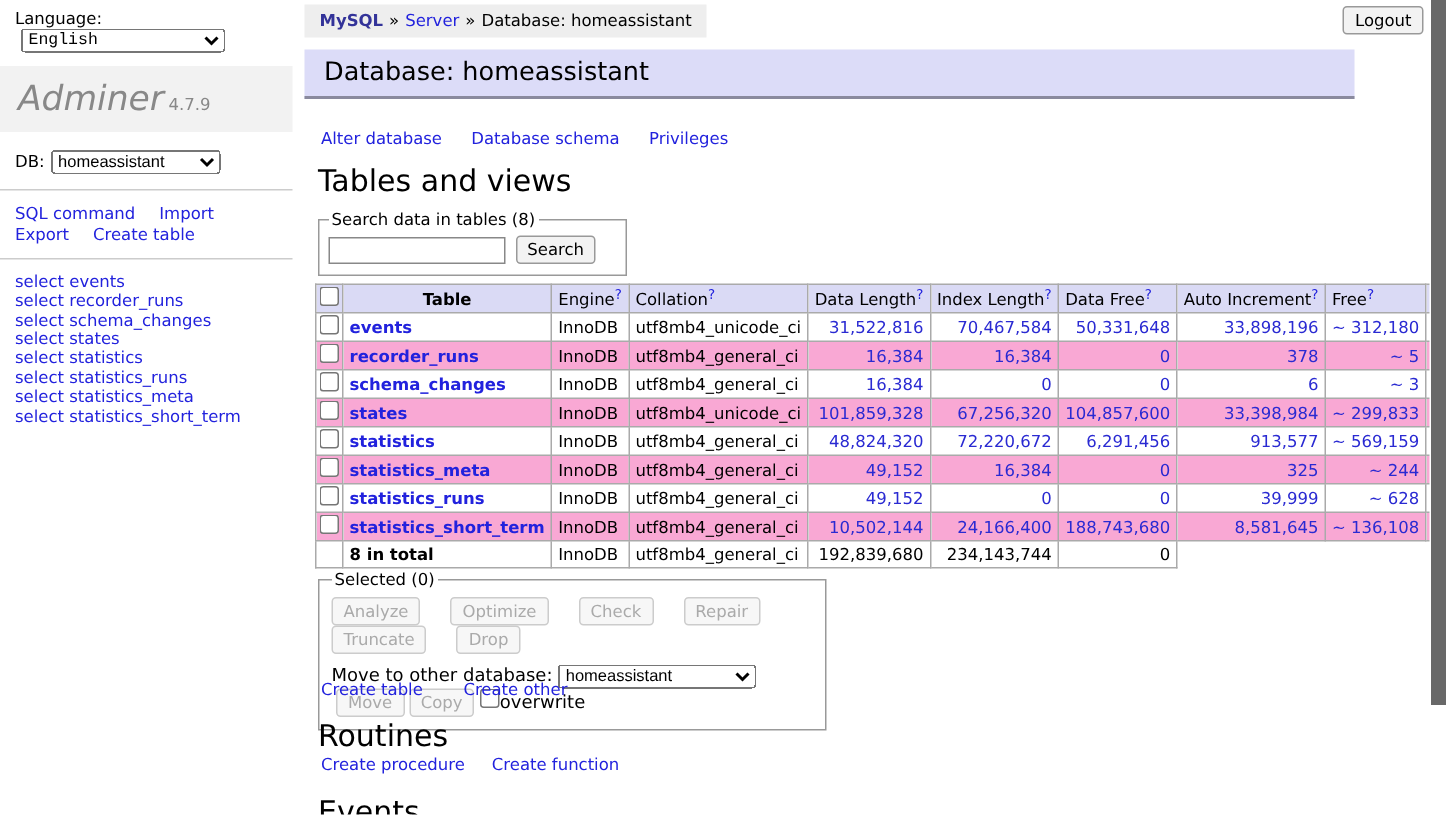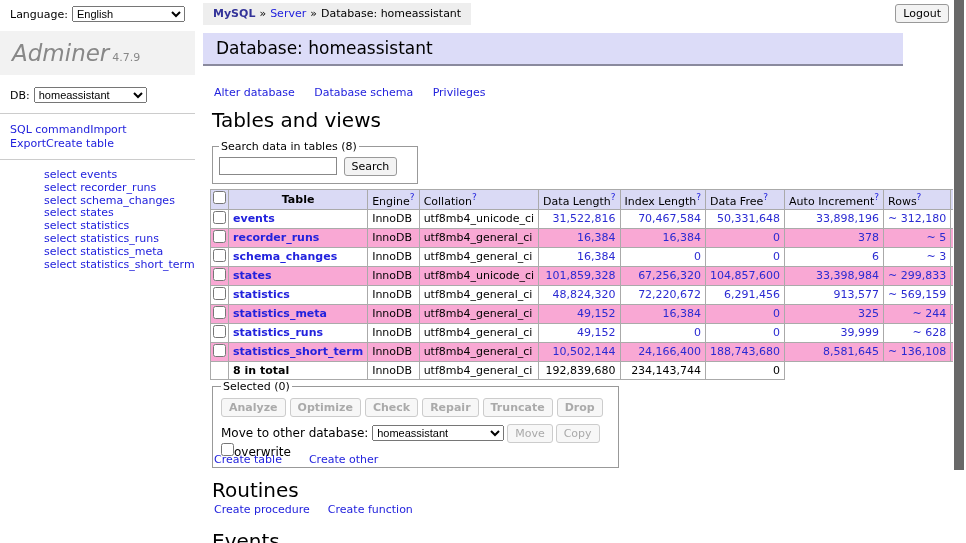--- a/index.html
+++ b/index.html
@@ -6,29 +6,29 @@
   html,body { background:#fff; }
   body {
     width:966px; height:543px; position:relative; overflow:hidden;
     font-family:"DejaVu Sans", sans-serif; font-size:11px; color:#000;
   }
   a { color:#2222dd; text-decoration:none; cursor:pointer; }
 
   
   #sidebar { position:absolute; left:0; top:0; width:195px; }
   .lang-row { padding:6px 0 0 10px; }
-  .lang-row select { width:113px; margin-left:4px; font-size:11px; }
+  .lang-row select { width:136px; margin-left:4px; font-size:11px;font-family:Liberation Mono, monospace; }
   #brand-bar { margin-top:9px; background:#f2f2f2; padding:9px 0 9px 12px; }
   #brand-bar .brand { font-style:italic; font-size:23px; color:#888; }
   #brand-bar .ver { font-size:11px; color:#888; margin-left:3px; }
   .db-row { padding:12px 0 10px 10px; border-bottom:1px solid #ccc; }
   .db-row select { width:113px; margin-left:4px; font-size:11px; }
   .side-actions { padding:9px 0 8px 10px; border-bottom:1px solid #ccc; line-height:14px; }
-  .side-actions a { margin-right:0; }
-  .side-tables { padding:9px 0 0 10px;margin-left:34px; }
+  .side-actions a { margin-right:16px; }
+  .side-tables { padding:9px 0 0 10px; }
   .side-tables a { display:block; line-height:12.8px; }
 
   
   #breadcrumb { position:absolute; left:203px; top:3px; background:#eee; padding:4px 10px 5px 10px; }
   #breadcrumb .sep { color:#000; margin:0 4px; }
   #breadcrumb .bc-mysql { color:#333399;font-weight:bold; }
   #logout-btn { position:absolute; top:4px; right:17px; }
   button {
     font-family:"DejaVu Sans", sans-serif; font-size:11px;
     background:#f3f3f3; border:1px solid #999; border-radius:3px;
@@ -64,22 +64,22 @@
   #tables-table tbody th a { font-weight:bold; }
   #tables-table .chk { text-align:center; padding:1px 2px; }
   #tables-table .num { text-align:right; color:#2a2ad2; }
   #tables-table tr.alt td, #tables-table tr.alt th { background:#f9a8d4; }
   #tables-table tr.total td { color:#000; }
   #tables-table tr.total .tname { font-weight:bold; }
   #tables-table tr.total .num { color:#000; }
   #tables-table td.ghost { border:none; background:transparent; }
 
   
-  #selected-fs { position:absolute; left:212px; top:380px; width:407px; padding:5px 8px 8px 8px; }
-  #selected-fs .btnrow button { margin-right:4px;font-weight:bold; }
+  #selected-fs { position:absolute; left:212px; top:380px; width:339px; padding:5px 8px 8px 8px; }
+  #selected-fs .btnrow button { margin-right:20px; }
   #selected-fs .moverow { margin-top:7px; font-size:12px; }
   #selected-fs .moverow select { width:132px; font-size:11px; }
   #selected-fs .moverow button { margin-left:3px;text-align:right; }
   #selected-fs .moverow label { font-size:12px; }
 
   #create-links { position:absolute; left:214px; top:453px; }
   #create-links a { margin-right:27px; }
   #routines-title { top:478px; }
   #routine-links { position:absolute; left:214px; top:503px; }
   #routine-links a { margin-right:18px; }
@@ -155,21 +155,21 @@
   <thead>
     <tr>
       <td class="chk"><input type="checkbox" style=""></td>
       <th><span>Table</span></th>
       <td><span>Engine</span><sup><a href="#">?</a></sup></td>
       <td><span>Collation</span><sup><a href="#">?</a></sup></td>
       <td><span>Data Length</span><sup><a href="#">?</a></sup></td>
       <td><span>Index Length</span><sup><a href="#">?</a></sup></td>
       <td><span>Data Free</span><sup><a href="#">?</a></sup></td>
       <td><span>Auto Increment</span><sup><a href="#">?</a></sup></td>
-      <td><span>Rows</span><sup><a href="#">?</a></sup></td>
+      <td><span>Free</span><sup><a href="#">?</a></sup></td>
       <td><span>Comment</span></td>
     </tr>
   </thead>
   <tbody>
     <tr>
       <td class="chk"><input type="checkbox" style=""></td>
       <th class="tname"><a href="#">events</a></th>
       <td>InnoDB</td>
       <td>utf8mb4_unicode_ci</td>
       <td class="num">31,522,816</td>

